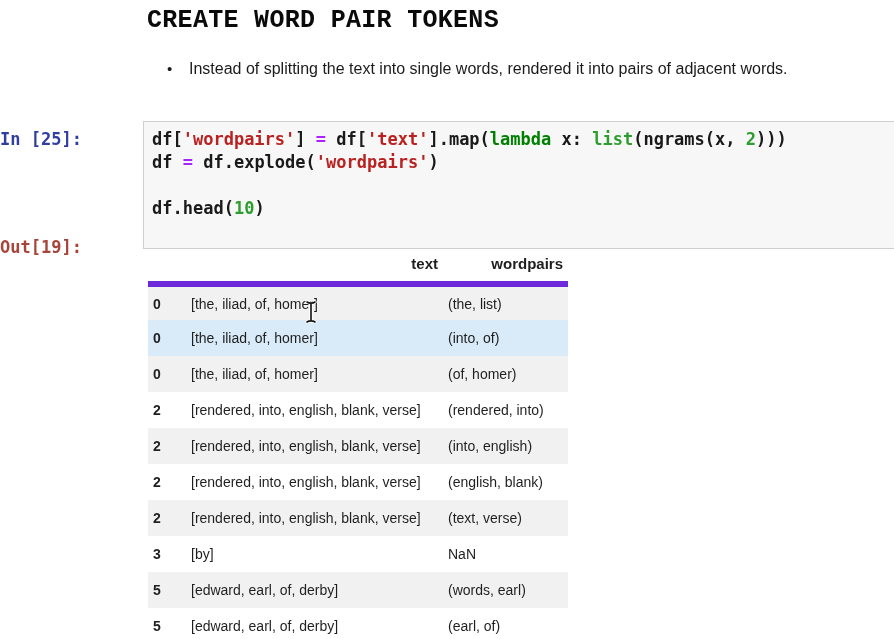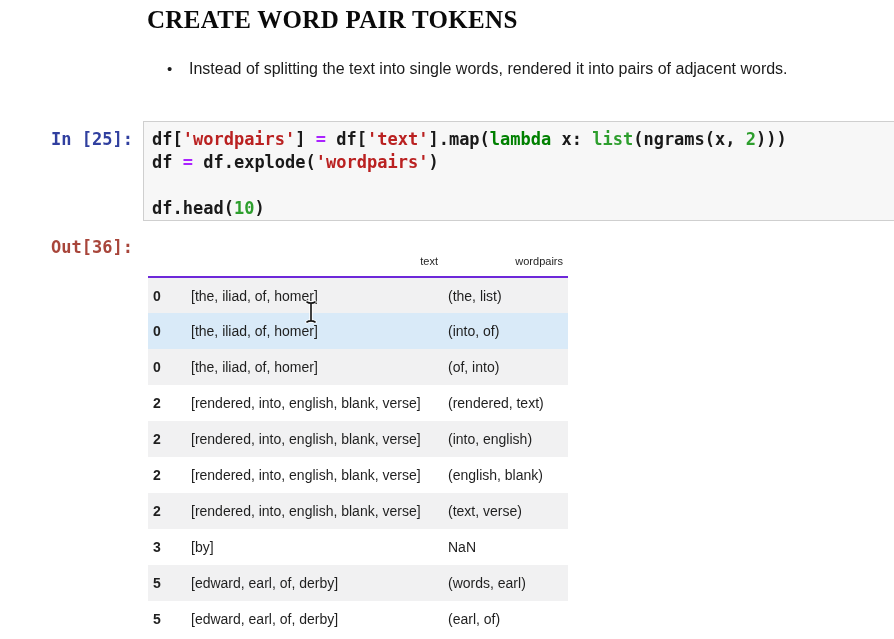--- a/index.html
+++ b/index.html
@@ -3,62 +3,62 @@
 <meta charset="utf-8">
 <style>
   html, body { margin:0; padding:0; background:#ffffff; }
   .screen {
     position:relative; width:894px; height:639px; overflow:hidden;
     background:#ffffff; font-family:"Liberation Sans", sans-serif;
   }
   .md-title {
     position:absolute; left:147px; top:6px; margin:0;
     font-size:25px; font-weight:bold; color:#0a0a0a; letter-spacing:.3px;
-    font-family:Liberation Serif, serif;
+    font-family:Liberation Mono, monospace;
   }
   .bullet-row {
     position:absolute; left:167px; top:59px; display:flex; align-items:flex-start;
     font-size:16px; color:#1b1b1b; line-height:20px;
   }
   .bullet-dot { width:22px; font-size:15px; color:#1b1b1b; }
   
   .input-cell {
-    position:absolute; left:143px; top:121px; right:-1px; height:100px;
+    position:absolute; left:143px; top:121px; right:-1px; height:128px;
     background:#f7f7f7; border:1px solid #cfcfcf; box-sizing:border-box;
     padding:6px 8px 0 8px;
   }
   .code {
     font-family:"DejaVu Sans Mono", monospace; font-size:17px; font-weight:bold;
     line-height:23px; color:#1a1a1a; white-space:pre;
   }
   .tok-plain   { color:#1a1a1a; }
   .tok-string  { color:#ba2121; }
   .tok-op      { color:#aa22ff; }
   .tok-kw      { color:#008000; font-weight:bold; }
   .tok-builtin { color:#2d9e2d; }
   .tok-num     { color:#2d9e2d; }
   .prompt {
-    position:absolute; left:0; width:133px; text-align:right;
+    position:absolute; left:0; width:133px; text-align:left;
     font-family:"DejaVu Sans Mono", monospace; font-size:17px; font-weight:bold;
     white-space:pre;
   }
   .prompt-in  { top:129px; color:#303f9f; }
   .prompt-out { top:237px; color:#a8453a; }
   
   .df-table {
     position:absolute; left:148px; top:250px;
     border-collapse:collapse; table-layout:fixed;
     font-size:14px; color:#1f1f1f;
   }
   .df-table col.c-idx { width:38px; }
   .df-table col.c-text { width:257px; }
   .df-table col.c-wp { width:125px; }
   .df-table thead th {
-    font-weight:normal; text-align:right; vertical-align:bottom;
-    padding:5px 5px 9px 5px; border-bottom:2px solid #6d28d9; font-size:11px;
+    font-weight:bold; text-align:right; vertical-align:bottom;
+    padding:5px 5px 9px 5px; border-bottom:6px solid #6d28d9; font-size:15px;
   }
   .df-table thead th.idx-h { text-align:left; }
   .df-table tbody tr { height:36px; }
   .df-table tbody tr:nth-child(odd) { background:#f1f1f2; }
   .df-table tbody tr.highlight { background:#d9eaf8; }
   .df-table tbody th {
     text-align:left; font-weight:bold; padding:0 5px; vertical-align:middle;
   }
   .df-table tbody td {
     padding:0 5px; vertical-align:middle; white-space:nowrap;
@@ -76,21 +76,21 @@
     <span class="bullet-dot">•</span>
     <span>Instead of splitting the text into single words, rendered it into pairs of adjacent words.</span>
   </div>
 
   <div class="prompt prompt-in">In [25]:</div>
 
   <div class="input-cell">
     <div class="code"><div><span class="tok-plain">df[</span><span class="tok-string">'wordpairs'</span><span class="tok-plain">] </span><span class="tok-op">=</span><span class="tok-plain"> df[</span><span class="tok-string">'text'</span><span class="tok-plain">].map(</span><span class="tok-kw">lambda</span><span class="tok-plain"> x: </span><span class="tok-builtin">list</span><span class="tok-plain">(ngrams(x, </span><span class="tok-num">2</span><span class="tok-plain">)))</span></div><div><span class="tok-plain">df </span><span class="tok-op">=</span><span class="tok-plain"> df.explode(</span><span class="tok-string">'wordpairs'</span><span class="tok-plain">)</span></div><div>&nbsp;</div><div><span class="tok-plain">df.head(</span><span class="tok-num">10</span><span class="tok-plain">)</span></div></div>
   </div>
 
-  <div class="prompt prompt-out">Out[36]:</div>
+  <div class="prompt prompt-out">Out[19]:</div>
 
   <table class="df-table">
     <colgroup>
         <col class="c-idx">
         <col class="c-text">
         <col class="c-wp">
       </colgroup>
     <thead>
       <tr>
         <th class="idx-h"></th>
@@ -105,26 +105,26 @@
           <td>(the, list)</td>
         </tr>
         <tr class="highlight">
           <th>0</th>
           <td>[the, iliad, of, homer]</td>
           <td>(into, of)</td>
         </tr>
         <tr>
           <th>0</th>
           <td>[the, iliad, of, homer]</td>
-          <td>(of, into)</td>
+          <td>(of, homer)</td>
         </tr>
         <tr>
           <th>2</th>
           <td>[rendered, into, english, blank, verse]</td>
-          <td>(rendered, text)</td>
+          <td>(rendered, into)</td>
         </tr>
         <tr>
           <th>2</th>
           <td>[rendered, into, english, blank, verse]</td>
           <td>(into, english)</td>
         </tr>
         <tr>
           <th>2</th>
           <td>[rendered, into, english, blank, verse]</td>
           <td>(english, blank)</td>

